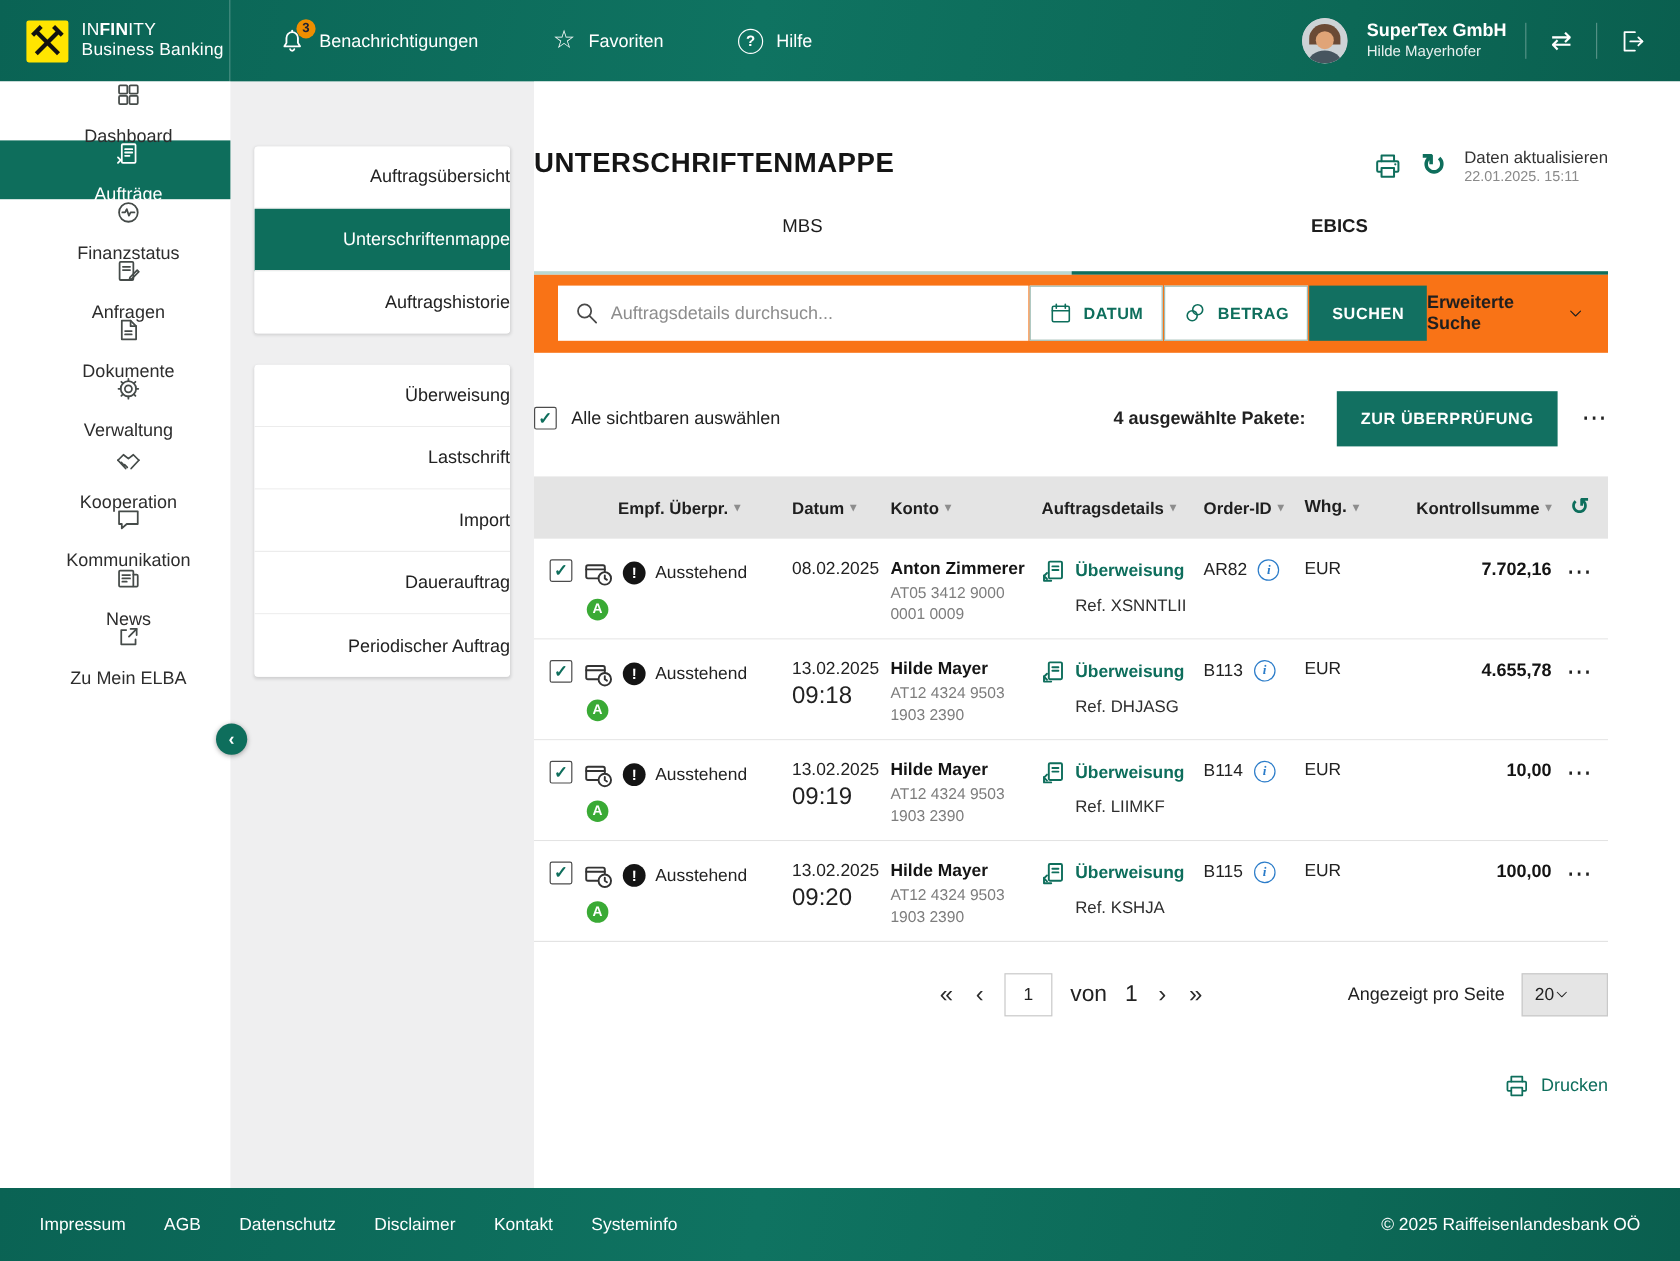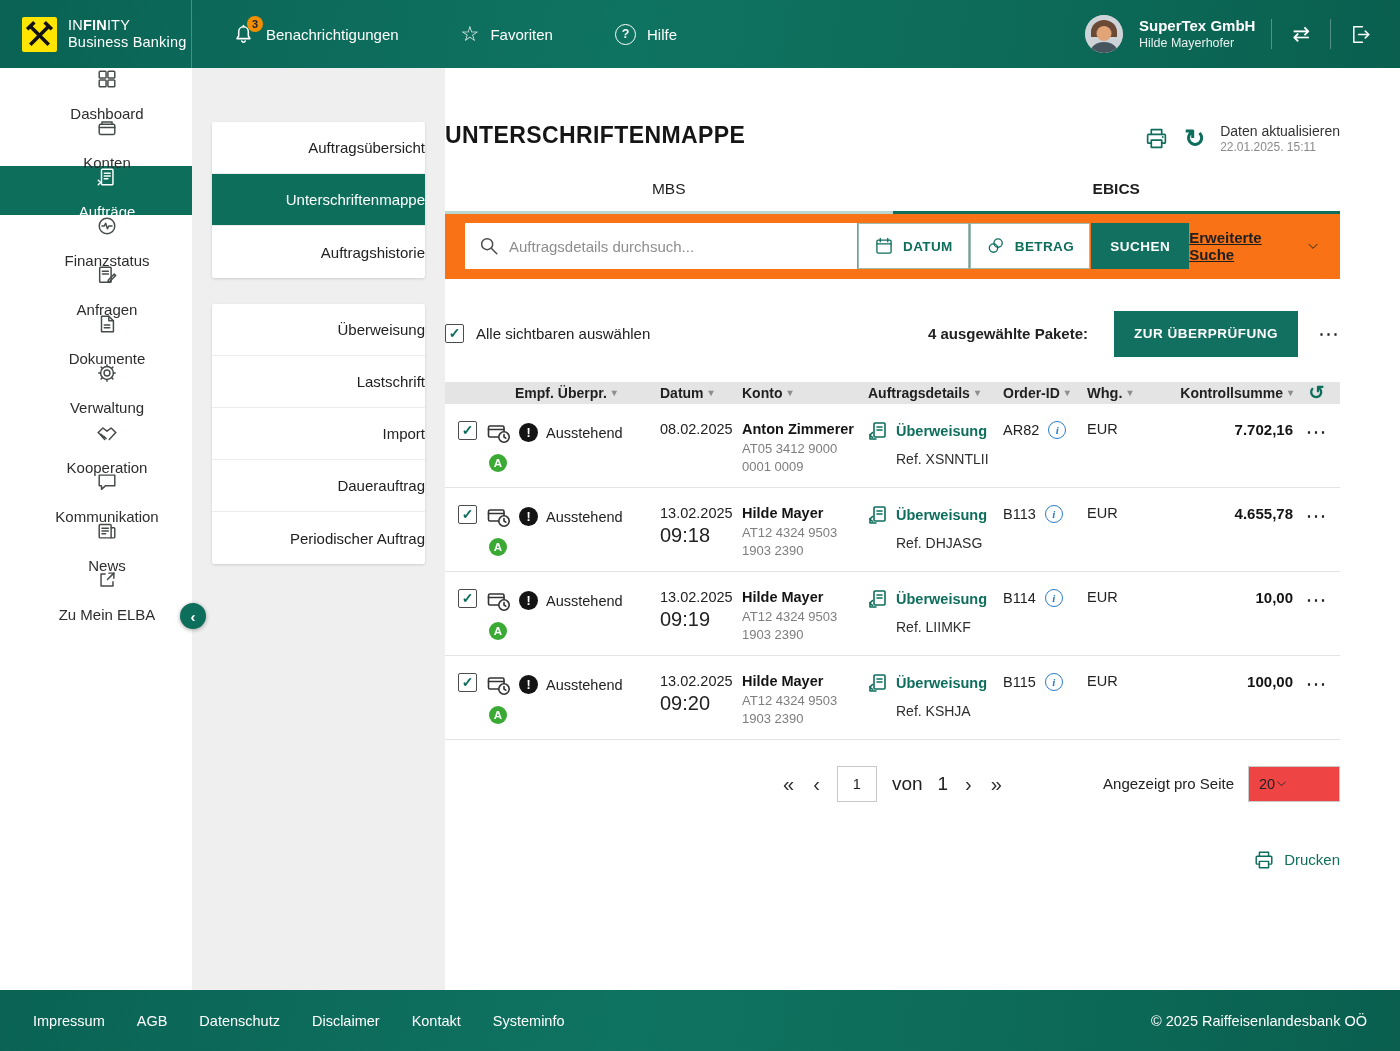--- a/index.html
+++ b/index.html
@@ -60,44 +60,44 @@
   .title-row { display:flex; justify-content:space-between; align-items:flex-start; }
   .page-title { font-size:23px; font-weight:700; letter-spacing:.4px; color:#151515; line-height:26px; }
   .refresh-area { display:flex; align-items:center; gap:15px; }
   .tealbtn-ic { color:#0e6e5c; cursor:pointer; }
   .refresh-glyph { font-size:25px; line-height:1; color:#0e6e5c; cursor:pointer; font-weight:700; }
   .refresh-text { line-height:1.3; text-align:left; }
   .refresh-text .l1 { font-size:14px; color:#333; }
   .refresh-text .l2 { font-size:12px; color:#8a8a8a; }
 
   .tabs { display:flex; margin-top:24px; }
-  .tab { flex:1; text-align:center; padding-bottom:13px; font-size:15.5px; color:#1d1d1d; cursor:pointer; border-bottom:3px solid #b9d8d1; }
+  .tab { flex:1; text-align:center; padding-bottom:28px; font-size:15.5px; color:#1d1d1d; cursor:pointer; border-bottom:3px solid #b9d8d1; }
   .tab.active { font-weight:700; border-bottom:3px solid #0e6e5c; }
 
   .search-panel { background:#f97316; height:65px; display:flex; align-items:center; padding:0 20px; }
   .search-input-wrap { position:relative; }
   .search-input { width:392px; height:46px; border:none; background:#fff; padding:0 12px 0 44px; font-size:15px; color:#444; font-family:"Liberation Sans",sans-serif; outline:none; }
   .search-input::placeholder { color:#8d8d8d; }
   .mag { position:absolute; left:13px; top:12px; color:#4a4a4a; }
   .filter-btn { height:46px; background:#fff; border:1px solid #9dbcb4; color:#0e6e5c; display:flex; align-items:center; gap:9px; padding:0 15px; font-weight:700; font-size:13.5px; letter-spacing:.4px; cursor:pointer; margin-left:1px; }
   .search-btn { height:46px; background:#127061; color:#fff; border:none; font-weight:700; font-size:13.5px; letter-spacing:.5px; padding:0 19px; cursor:pointer; margin-left:1px; font-family:"Liberation Sans",sans-serif; }
-  .advanced { margin-left:auto; display:flex; align-items:center; gap:7px; font-weight:700; font-size:15px; color:#1f1f1f; cursor:pointer;text-decoration:underline; }
+  .advanced { margin-left:auto; display:flex; align-items:center; gap:7px; font-weight:700; font-size:15px; color:#1f1f1f; cursor:pointer; }
 
   .select-row { margin-top:32px; display:flex; align-items:center; }
   .checkbox { width:19px; height:19px; border:1.6px solid #4c4c4c; border-radius:2px; background:#fff; display:flex; align-items:center; justify-content:center; cursor:pointer; flex:none; }
   .checkbox .chk { color:#0e6e5c; font-weight:700; font-size:14px; line-height:1; margin-top:-1px; }
   .select-label { margin-left:12px; font-size:15px; }
   .sel-right { margin-left:auto; display:flex; align-items:center; }
   .sel-info { font-weight:700; font-size:15px; }
   .review-btn { margin-left:26px; height:46px; background:#127061; color:#fff; border:none; font-weight:700; font-size:13.5px; letter-spacing:.5px; padding:0 20px; cursor:pointer; font-family:"Liberation Sans",sans-serif; }
   .dots { font-size:21px; color:#222; letter-spacing:1px; cursor:pointer; line-height:1; }
   .sel-right .dots { margin-left:20px; }
 
   
-  .thead { margin-top:25px; height:22px; background:#e4e4e4; display:flex; align-items:center; font-size:14px; font-weight:700; color:#1f1f1f; }
+  .thead { margin-top:25px; height:52px; background:#e4e4e4; display:flex; align-items:center; font-size:14px; font-weight:700; color:#1f1f1f; }
   .c { flex:none; }
   .c-check { width:42px; padding-left:13px; }
   .c-empf { width:173px; }
   .c-datum { width:82px; }
   .c-konto { width:126px; }
   .c-details { width:135px; }
   .c-order { width:84px; }
   .c-whg { width:58px; }
   .c-sum { width:148px; display:flex; justify-content:flex-end; }
   .c-actions { width:47px; display:flex; justify-content:center; }
@@ -126,21 +126,21 @@
   .amount { font-weight:700; font-size:15px; color:#141414; }
 
   
   .pagination { margin-top:25px; position:relative; height:38px; display:flex; align-items:center; justify-content:center; }
   .pag-center { display:flex; align-items:center; gap:15px; }
   .pag-arrow { font-size:20px; color:#2c2c2c; cursor:pointer; line-height:1; padding:0 2px; }
   .page-box { width:40px; height:36px; background:#fff; border:1px solid #c9c9c9; display:flex; align-items:center; justify-content:center; font-size:14.5px; cursor:text; }
   .pag-label { font-size:19px; }
   .per-page { position:absolute; right:0; display:flex; align-items:center; }
   .per-page-label { font-size:15px; margin-right:14px; }
-  .per-page-select { width:92px; height:36px; background:#ef4444; border:1px solid #c9c9c9; display:flex; align-items:center; padding:0 10px; font-size:14.5px; cursor:pointer; }
+  .per-page-select { width:72px; height:36px; background:#e5e5e5; border:1px solid #c9c9c9; display:flex; align-items:center; padding:0 10px; font-size:14.5px; cursor:pointer; }
 
   .print-row { margin-top:46px; display:flex; justify-content:flex-end; align-items:center; gap:9px; color:#0e6e5c; font-size:15px; cursor:pointer; }
 
   
   .footer { height:61px; display:flex; align-items:center; padding:0 33px; color:#fff; font-size:14.5px;
     background:linear-gradient(100deg,#0a6354 0%,#0f7361 45%,#0c6856 80%,#0a5f4f 100%); }
   .footer-links { display:flex; gap:32px; }
   .footer-links span { cursor:pointer; }
   .copyright { margin-left:auto; }
 </style>
@@ -220,30 +220,20 @@
       <span class="sicon">
           <svg class="ic" width="22" height="22" viewBox="0 0 24 24">
             <rect x="3.5" y="3.5" width="7.5" height="7.5" rx="1"></rect>
             <rect x="13" y="3.5" width="7.5" height="7.5" rx="1"></rect>
             <rect x="3.5" y="13" width="7.5" height="7.5" rx="1"></rect>
             <rect x="13" y="13" width="7.5" height="7.5" rx="1"></rect>
           </svg>
         </span>
       <span>Dashboard</span>
     </div>
-    <div class="side-item">
-      <span class="sicon">
-          <svg class="ic" width="22" height="22" viewBox="0 0 24 24">
-            <rect x="3.5" y="8" width="17" height="11" rx="1.5"></rect>
-            <path d="M6.5 8 V5.5 h11 V8"></path>
-            <path d="M3.5 11.5 h17"></path>
-          </svg>
-        </span>
-      <span>Konten</span>
-    </div>
     <div class="side-item selected">
       <span class="sicon">
           <svg class="ic" width="22" height="22" viewBox="0 0 24 24">
             <rect x="6" y="3.5" width="12.5" height="17" rx="1"></rect>
             <path d="M9 8 h6.5 M9 11 h6.5 M9 14 h4"></path>
             <path d="M2.5 15.5 l2.5 2.5 -2.5 2.5"></path>
           </svg>
         </span>
       <span>Aufträge</span>
     </div>

